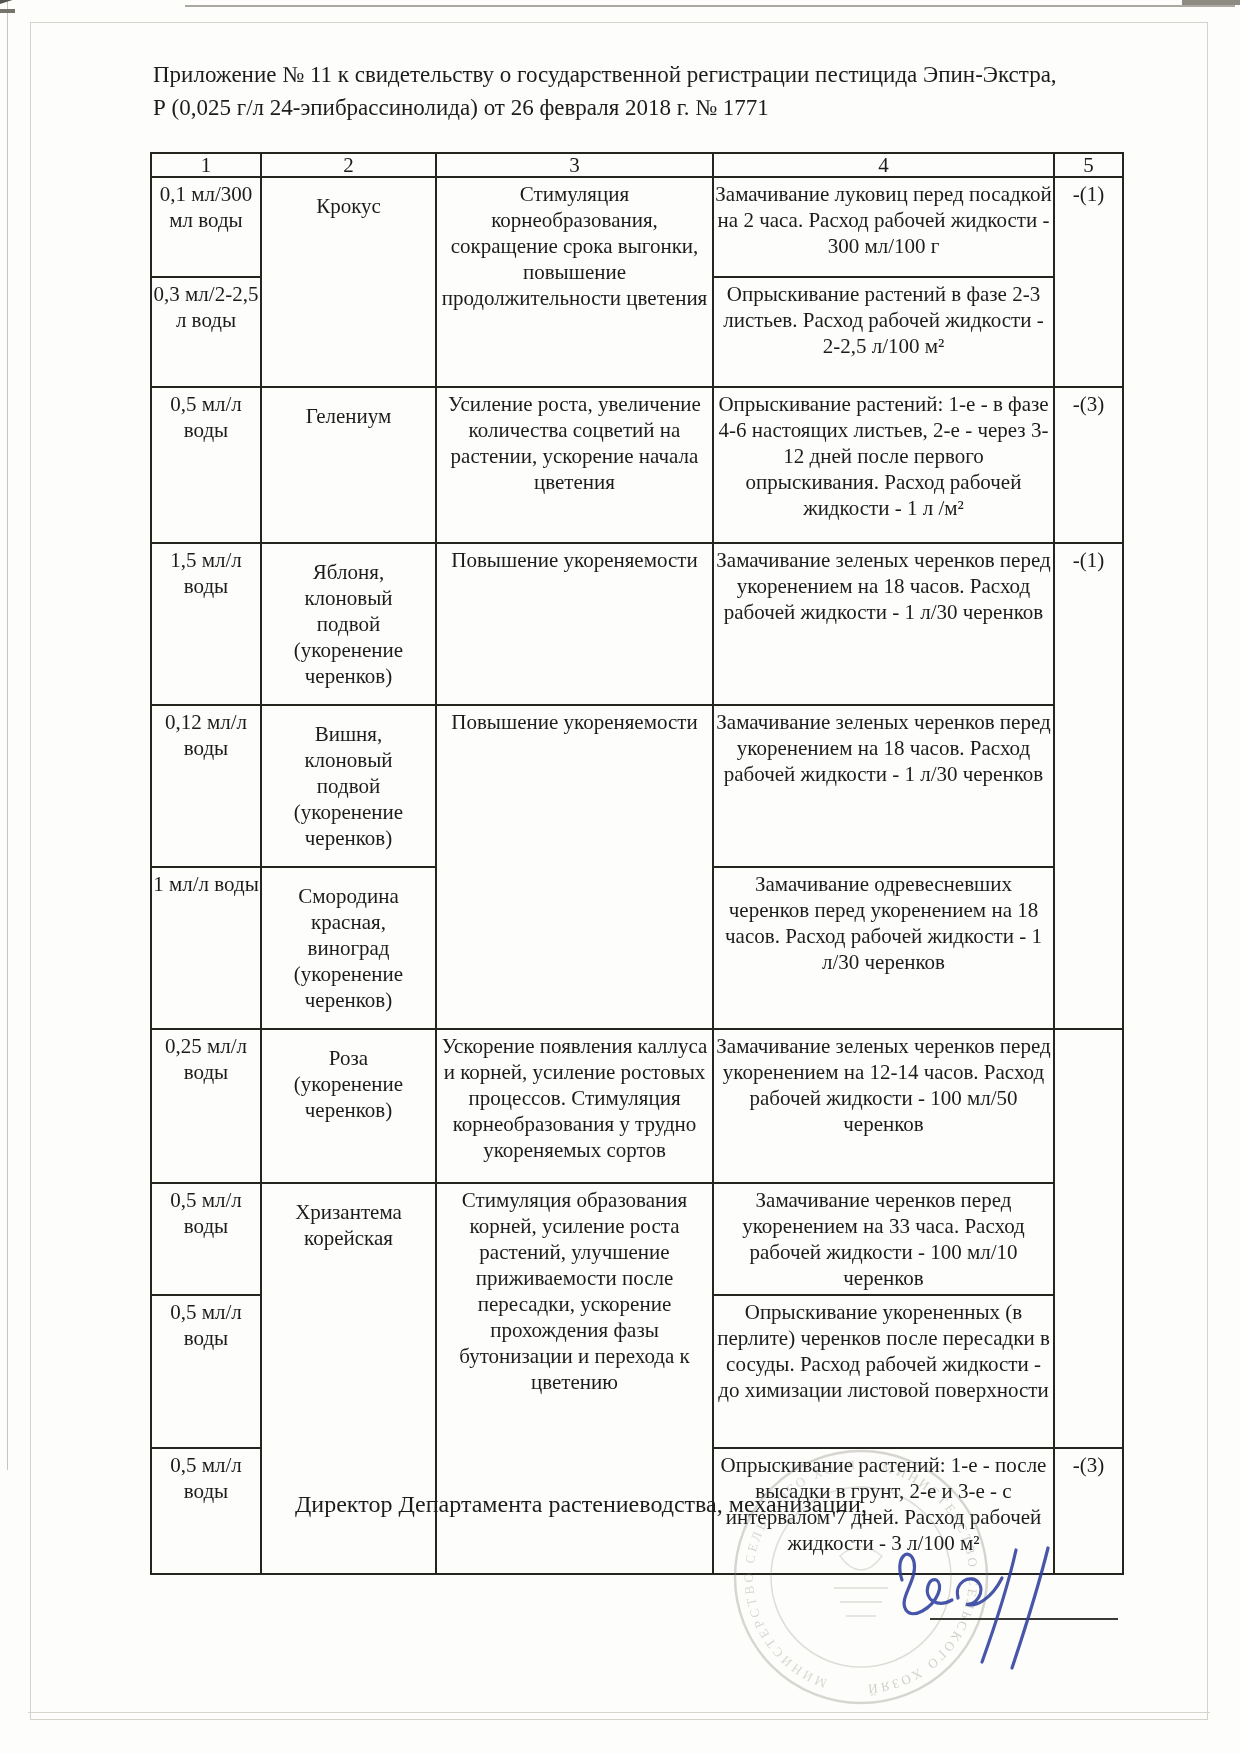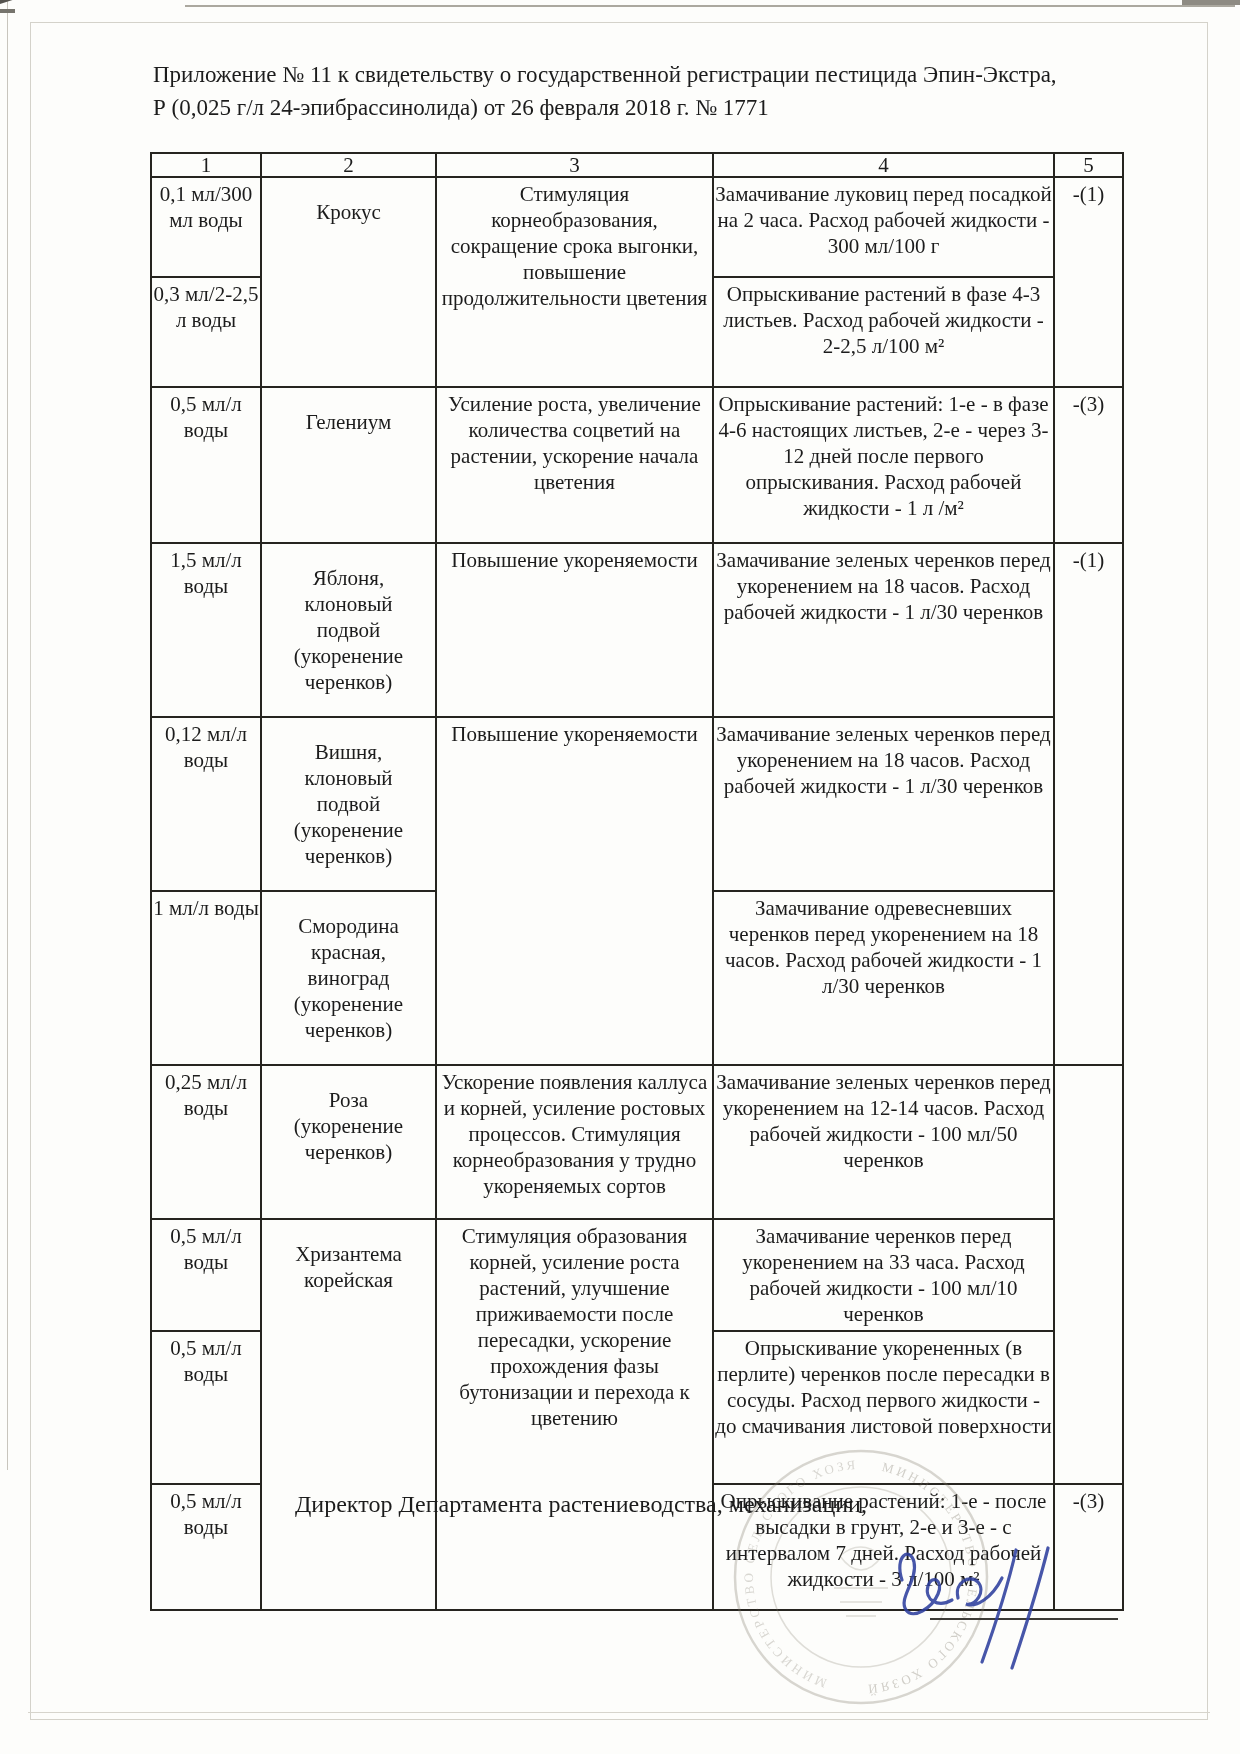--- a/index.html
+++ b/index.html
@@ -20,21 +20,21 @@
   .doc-title{position:absolute;left:153px;top:58px;width:1000px;font-size:23px;line-height:33px;}
 
   table.reg{
     position:absolute;left:150px;top:152px;width:972px;
     border-collapse:collapse;table-layout:fixed;
   }
   table.reg td{
     border:2px solid #26241f;vertical-align:top;text-align:center;
     font-size:21px;line-height:26px;padding:3px 0;overflow:hidden;
   }
-  table.reg td.c2{padding:21px 16px;}
+  table.reg td.c2{padding:15px 16px;}
   table.reg tr.hdr td{padding:0;line-height:22px;height:22px;}
 
   .sig-line1{position:absolute;left:295px;top:1491px;font-size:24px;}
   .sig-line2{position:absolute;left:295px;top:1585px;font-size:24px;word-spacing:7px;}
   .sig-underline{position:absolute;left:930px;top:1618px;width:188px;height:2px;background:#3c3a36;}
   .sig-svg{position:absolute;left:880px;top:1538px;pointer-events:none;}
   .stamp{position:absolute;left:730px;top:1446px;pointer-events:none;opacity:.55;}
 </style>
 </head>
 <body>
@@ -73,21 +73,21 @@
 
     <tr style="height:100px">
       <td>0,1 мл/300 мл воды</td>
       <td class="c2" rowspan="2">Крокус</td>
       <td rowspan="2">Стимуляция корнеобразования, сокращение срока выгонки, повышение продолжительности цветения</td>
       <td>Замачивание луковиц перед посадкой на 2 часа. Расход рабочей жидкости - 300 мл/100 г</td>
       <td rowspan="2">-(1)</td>
     </tr>
     <tr style="height:110px">
       <td>0,3 мл/2-2,5 л воды</td>
-      <td>Опрыскивание растений в фазе 4-3 листьев. Расход рабочей жидкости - 2-2,5 л/100 м²</td>
+      <td>Опрыскивание растений в фазе 2-3 листьев. Расход рабочей жидкости - 2-2,5 л/100 м²</td>
     </tr>
 
     <tr style="height:156px">
       <td>0,5 мл/л воды</td>
       <td class="c2">Гелениум</td>
       <td>Усиление роста, увеличение количества соцветий на растении, ускорение начала цветения</td>
       <td>Опрыскивание растений: 1-е - в фазе 4-6 настоящих листьев, 2-е - через 3-12 дней после первого опрыскивания. Расход рабочей жидкости - 1 л /м²</td>
       <td>-(3)</td>
     </tr>
 
@@ -122,21 +122,21 @@
 
     <tr style="height:105px">
       <td>0,5 мл/л воды</td>
       <td class="c2" rowspan="3">Хризантема корейская</td>
       <td rowspan="3">Стимуляция образования корней, усиление роста растений, улучшение приживаемости после пересадки, ускорение прохождения фазы бутонизации и перехода к цветению</td>
       <td>Замачивание черенков перед укоренением на 33 часа. Расход рабочей жидкости - 100 мл/10 черенков</td>
     </tr>
 
     <tr style="height:153px">
       <td>0,5 мл/л воды</td>
-      <td>Опрыскивание укорененных (в перлите) черенков после пересадки в сосуды. Расход первого жидкости - до смачивания листовой поверхности</td>
+      <td>Опрыскивание укорененных (в перлите) черенков после пересадки в сосуды. Расход рабочей жидкости - до химизации листовой поверхности</td>
     </tr>
 
     <tr style="height:126px">
       <td>0,5 мл/л воды</td>
       <td>Опрыскивание растений: 1-е - после высадки в грунт, 2-е и 3-е - с интервалом 7 дней. Расход рабочей жидкости - 3 л/100 м²</td>
       <td>-(3)</td>
     </tr>
   </tbody>
     </table>
 

